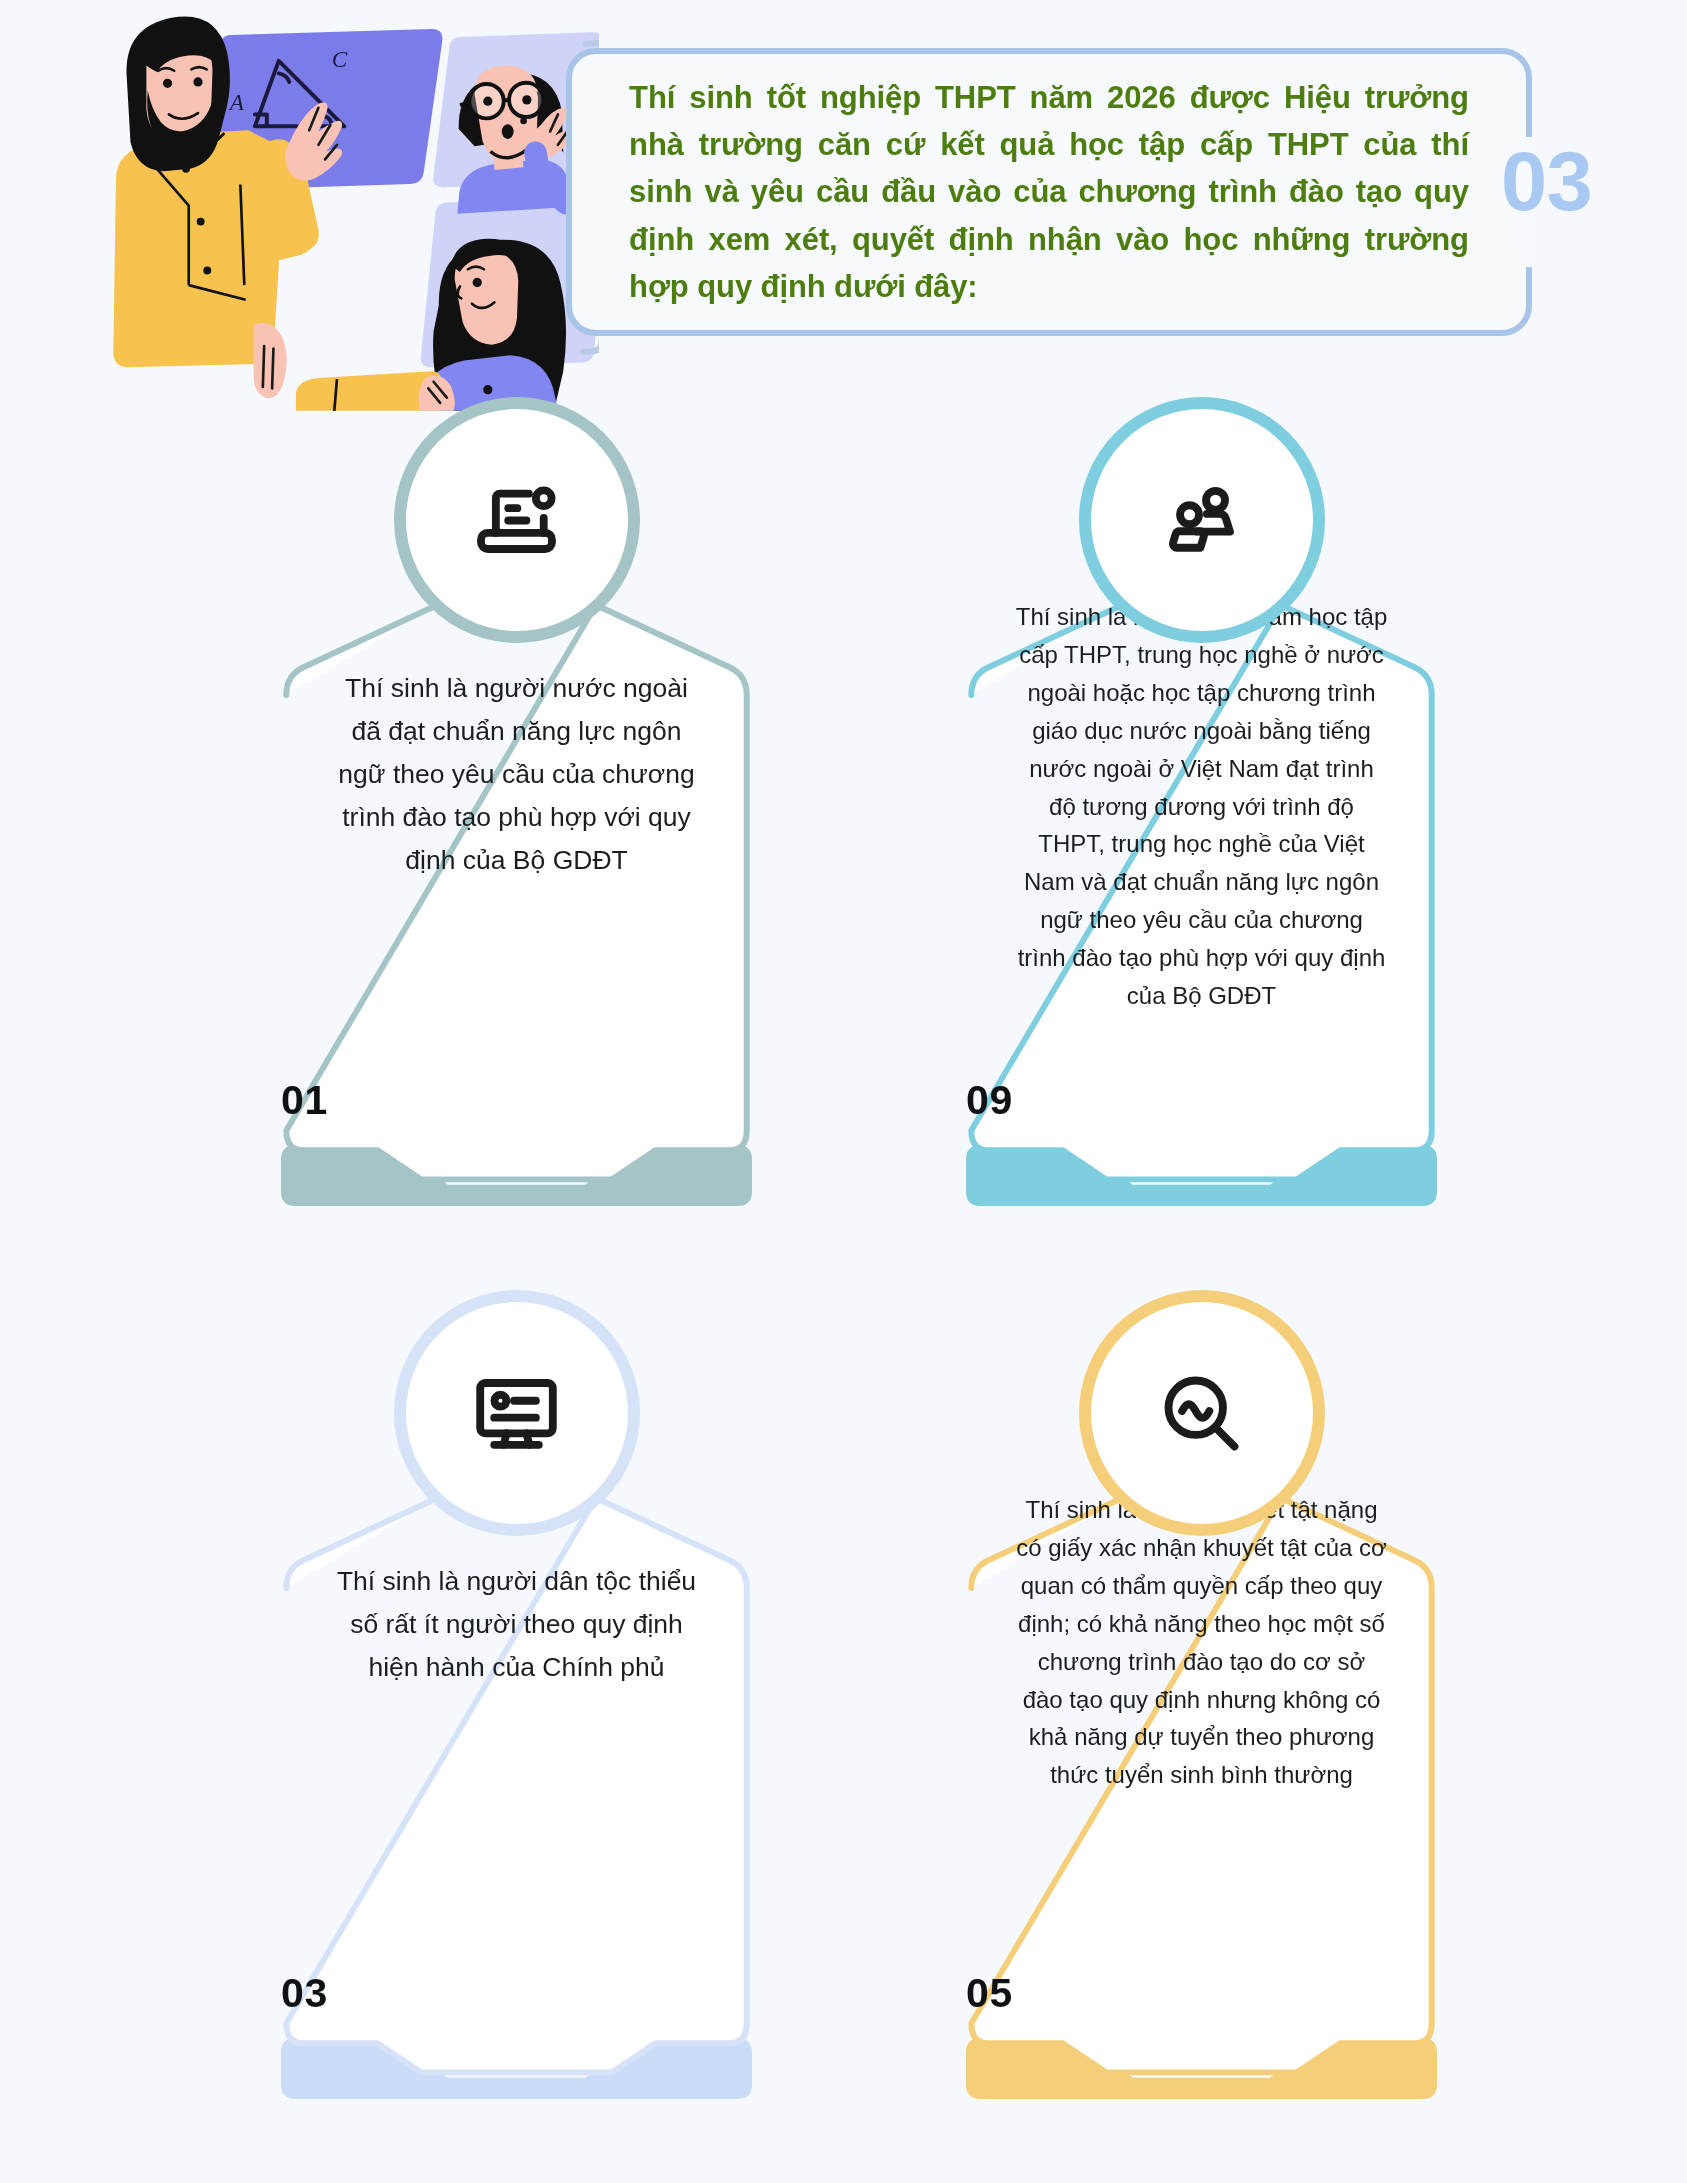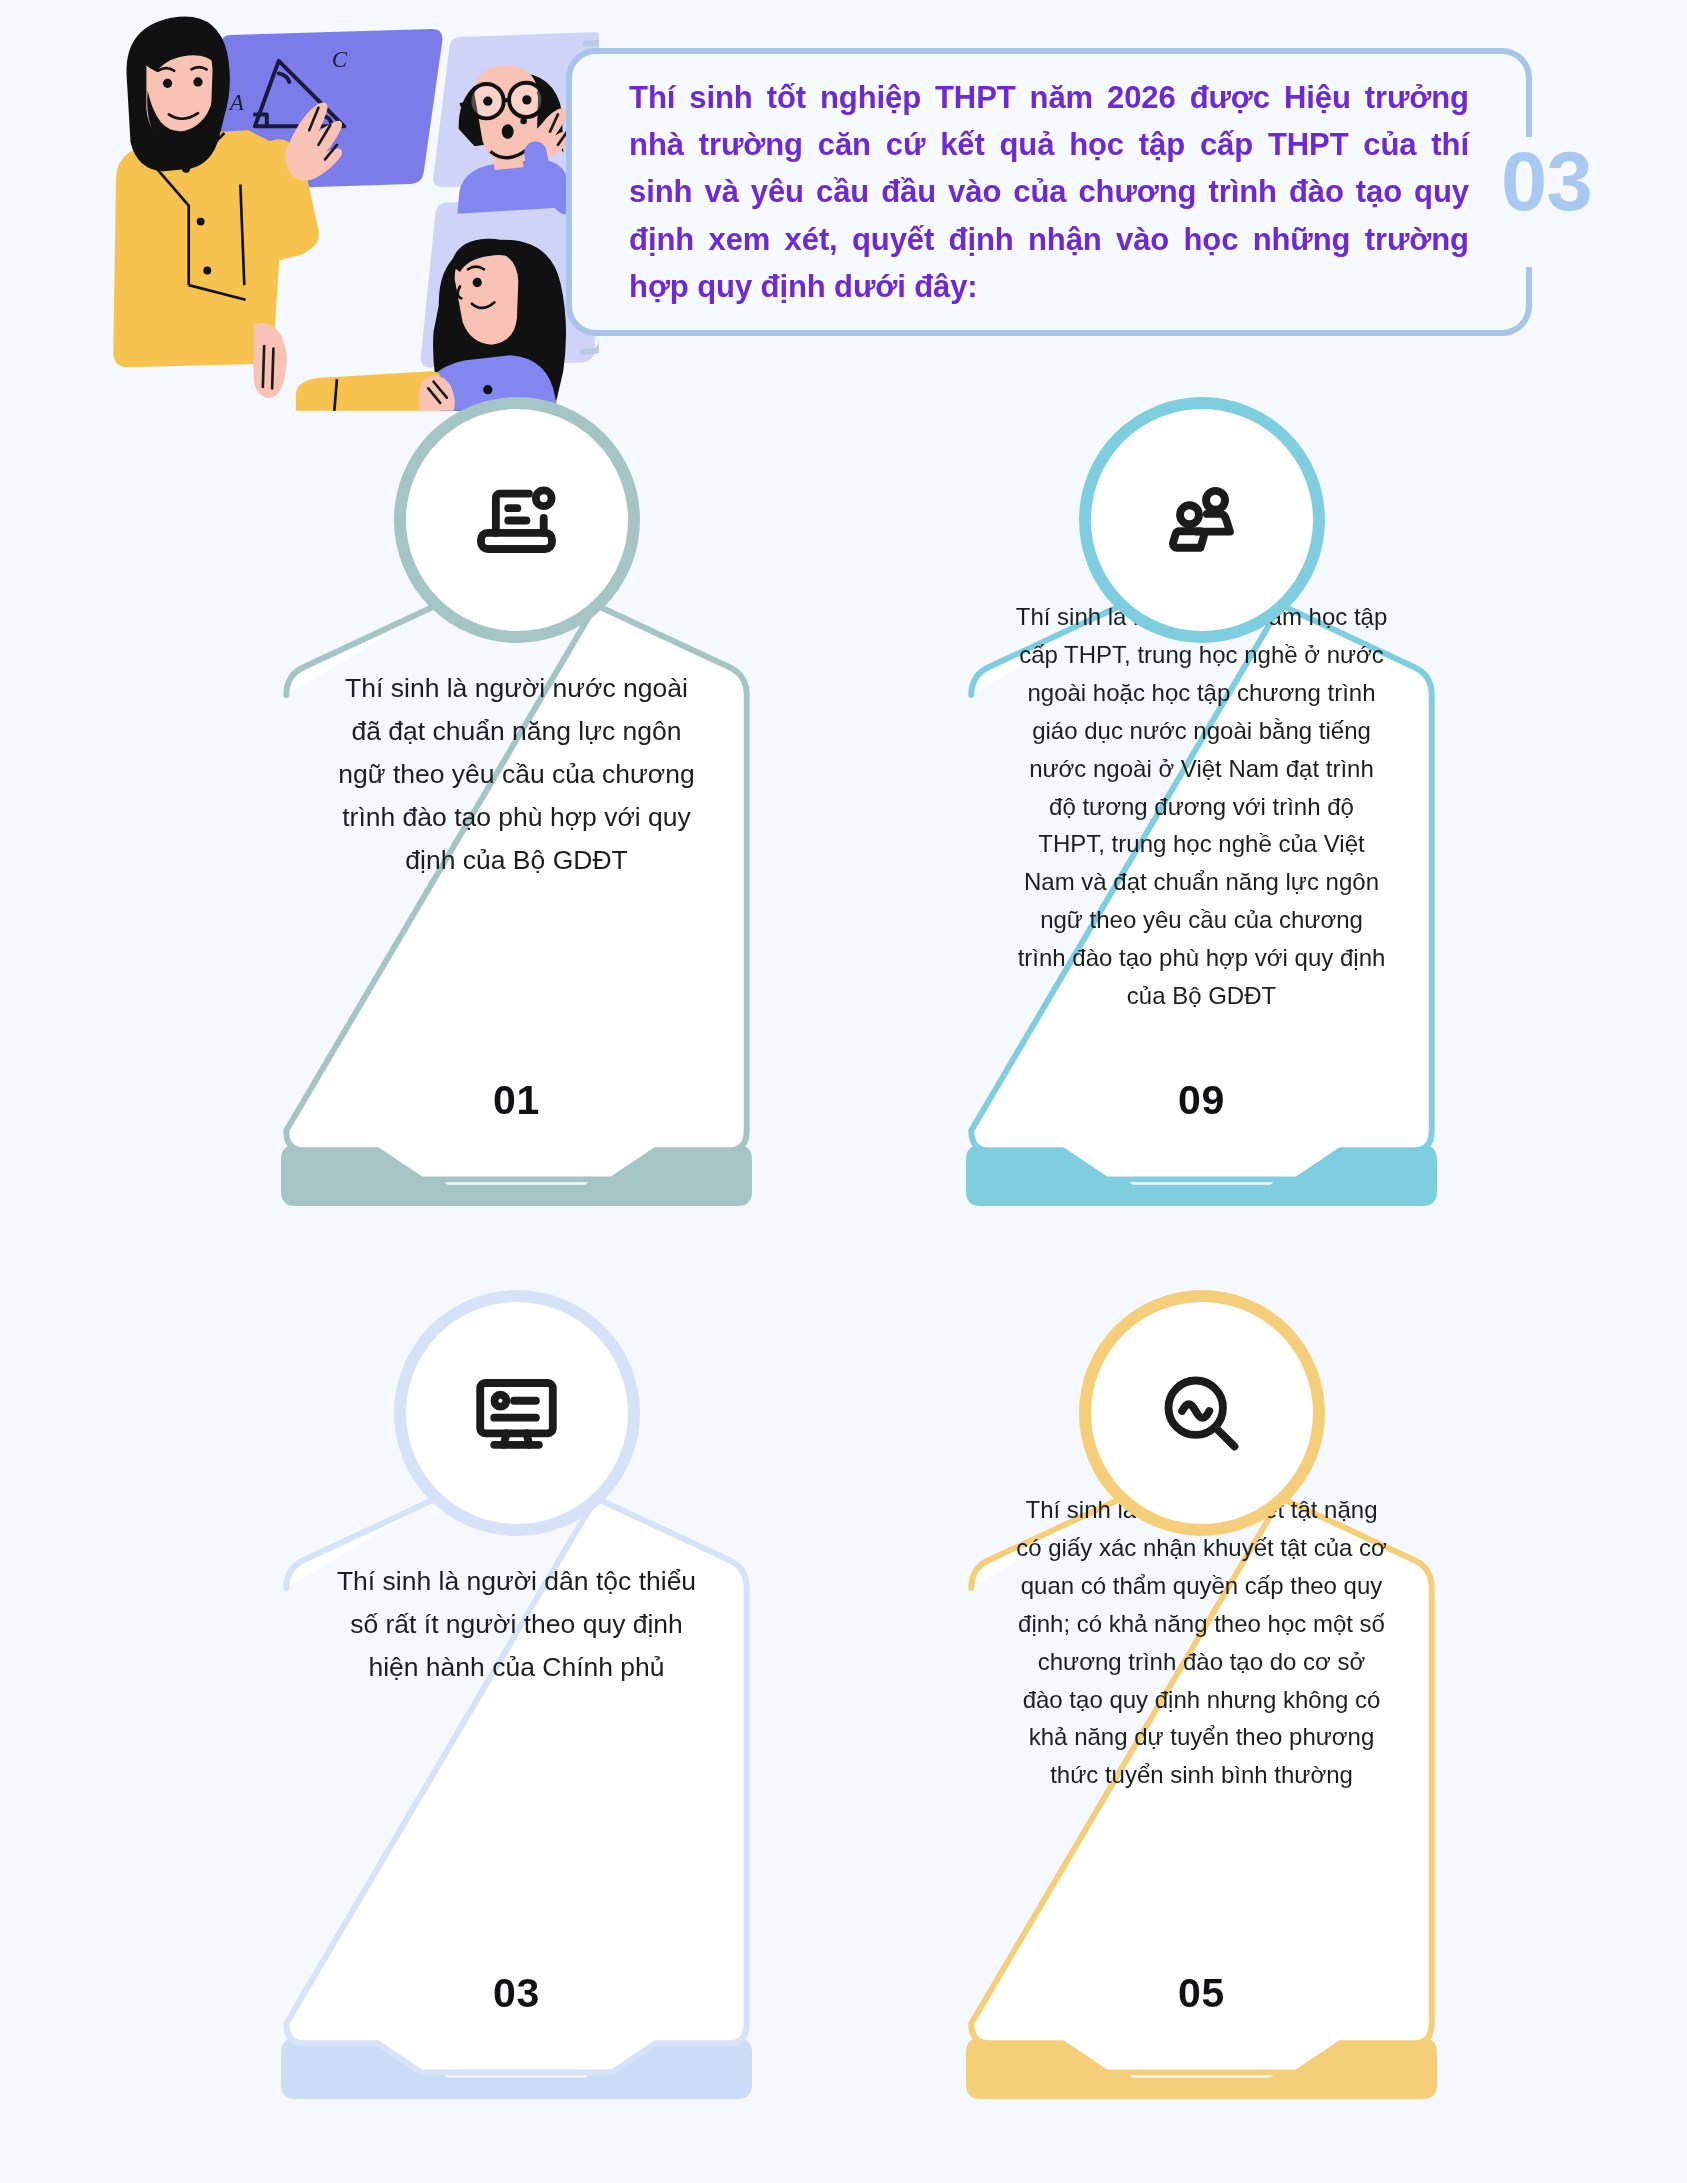--- a/index.html
+++ b/index.html
@@ -52,21 +52,21 @@
     height: 130px;
     background: #f6f9fd;
   }
   #header-text {
     position: relative;
     z-index: 3;
     width: 853px;
     font-size: 31px;
     font-weight: 700;
     line-height: 1.52;
-    color: #6d28d9;
+    color: #4d7c0f;
     text-align: justify;
     text-align-last: left;
     letter-spacing: -0.1px;
     padding: 0 6.6px;
   }
   #header-number {
     position: absolute;
     left: 1501px;
     top: 140px;
     font-size: 83px;
@@ -129,21 +129,20 @@
     font-size: 24px;
     line-height: 1.58;
     padding-top: 34px;
   }
 
   
   .card-number {
     position: absolute;
     left: 0;
     width: 471px;
-    text-align: center;
     font-size: 41px;
     font-weight: 700;
     color: #0f1214;
     z-index: 6;
     letter-spacing: 0.7px;
   }
 
   
   .card-base {
     position: absolute;

